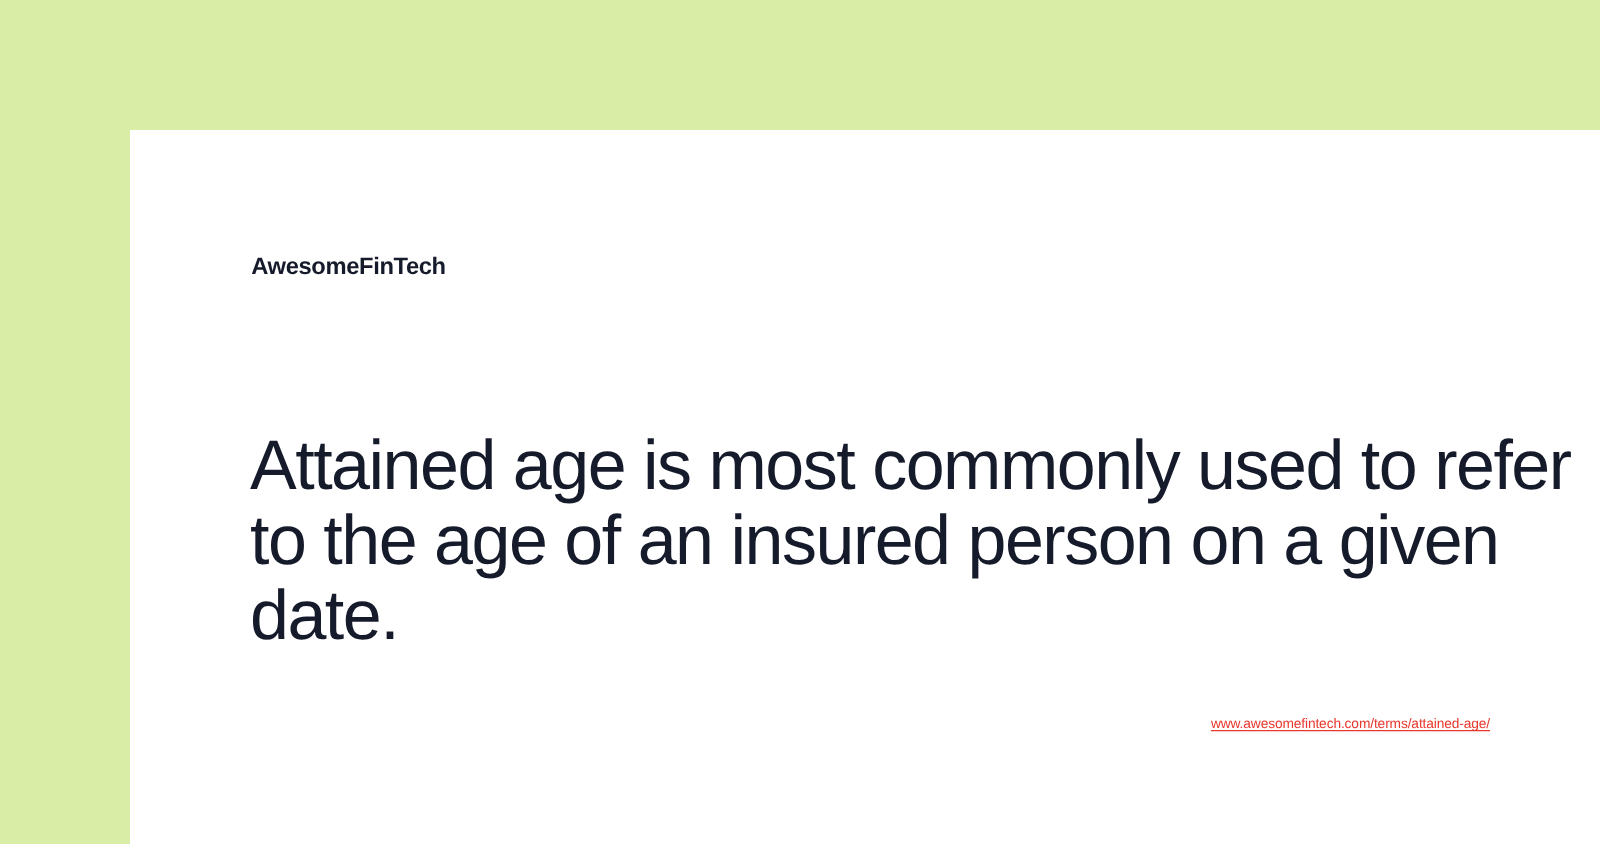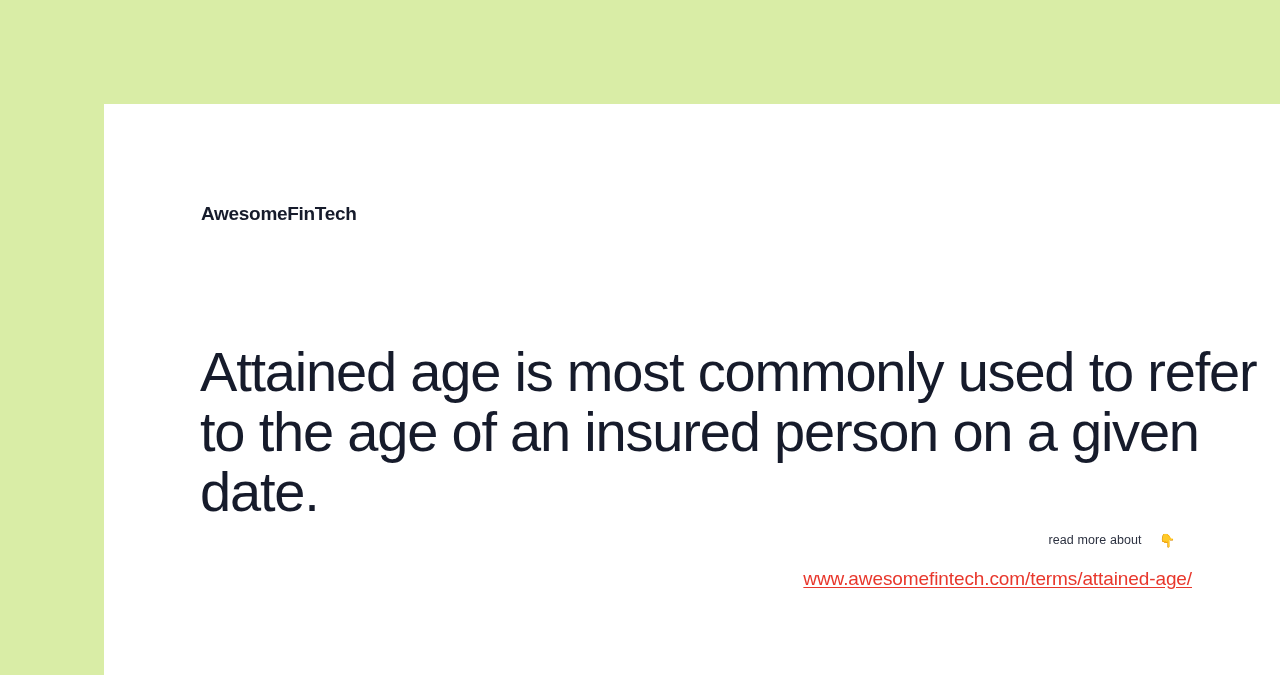--- a/index.html
+++ b/index.html
@@ -89,21 +89,21 @@
     font-size: 35px;
     font-weight: bold;
     line-height: 41px;
     letter-spacing: -0.8px;
     color: #1d2433;
     white-space: nowrap;
   }
 
   .term-url {
     display: inline-block;
-    font-size: 19px;
+    font-size: 11px;
     font-weight: 400;
     line-height: 18px;
     letter-spacing: -0.1px;
     color: #e8372c;
     text-decoration: underline;
     text-decoration-color: #e8372c;
     text-underline-offset: 2px;
     white-space: nowrap;
     margin-top: 1px;
   }
@@ -114,23 +114,20 @@
 <div class="stage">
 
   <div class="card">
 
     <div class="brand">AwesomeFinTech</div>
 
     <h1 class="headline">Attained age is most commonly used to refer to the age of an insured person on a given date.</h1>
 
     <div class="footer">
 
-      <div class="read-more">
-        <span>read more about</span><span class="point-down-icon">👇</span>
-      </div>
 
 
       <a class="term-url" href="#">www.awesomefintech.com/terms/attained-age/</a>
 
     </div>
 
   </div>
 
 </div>
 

